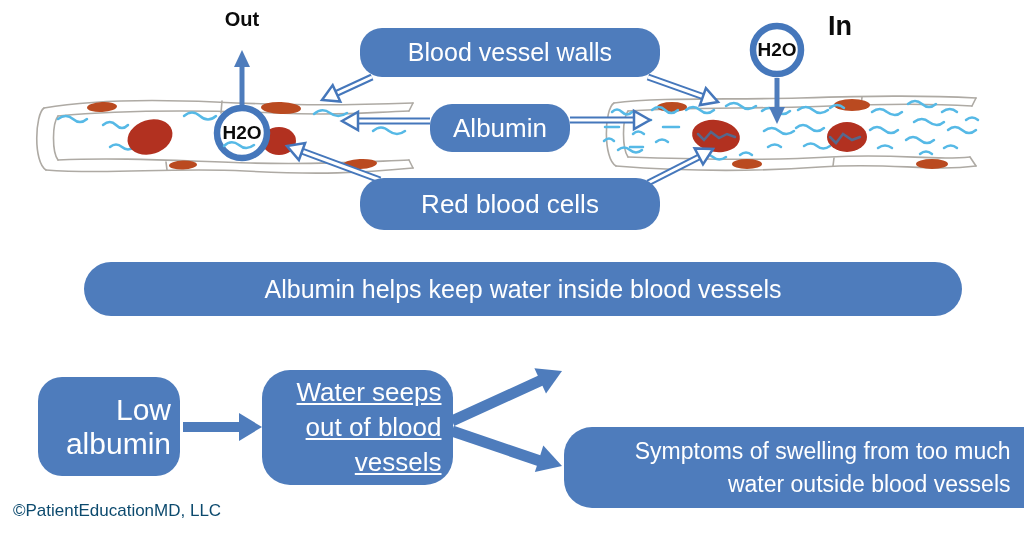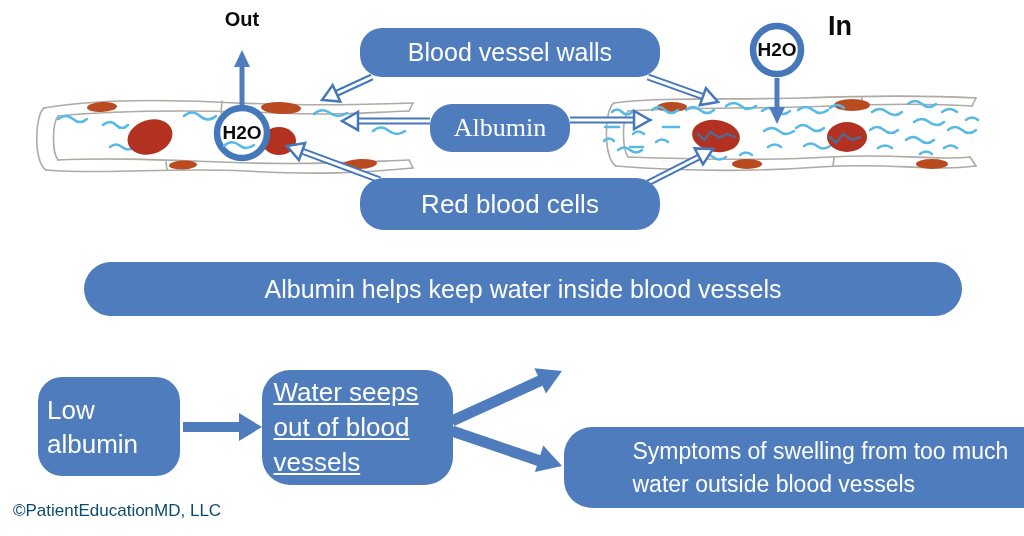--- a/index.html
+++ b/index.html
@@ -22,28 +22,28 @@
   .heading{
     position:absolute;color:var(--heading-text);font-weight:bold;
     text-align:center;white-space:nowrap;
   }
   .h2o{
     position:absolute;color:var(--heading-text);font-weight:bold;
     font-size:19px;text-align:center;line-height:26px;
   }
   .bluebox{
     position:absolute;background:var(--box-blue);color:var(--label-text);
-    display:flex;align-items:center;justify-content:center;text-align:left;
+    display:flex;align-items:center;justify-content:center;text-align:right;
   }
   .bluebox span{display:block;}
   #box-walls      {left:360px;top:28px; width:300px;height:49px; border-radius:22px;font-size:25px;}
-  #box-albumin    {left:430px;top:104px;width:140px;height:48px; border-radius:22px;font-size:26px;font-family:Liberation Serif, serif;}
+  #box-albumin    {left:430px;top:104px;width:140px;height:48px; border-radius:22px;font-size:26px;}
   #box-rbc        {left:360px;top:178px;width:300px;height:52px; border-radius:24px;font-size:26px;}
   #box-message    {left:84px; top:262px;width:878px;height:54px; border-radius:27px;font-size:25px;}
-  #box-low-albumin{left:38px; top:377px;width:142px;height:99px; border-radius:24px;font-size:26px;line-height:34px;}
+  #box-low-albumin{left:38px; top:377px;width:142px;height:99px; border-radius:24px;font-size:30px;line-height:34px;}
   #box-water-seeps{left:262px;top:370px;width:191px;height:115px;border-radius:28px;font-size:26px;line-height:35px;}
   #box-volume     {left:564px;top:338px;width:416px;height:54px; border-radius:26px;font-size:25px;}
   #box-swelling   {left:564px;top:427px;width:515px;height:81px; border-radius:28px;font-size:23px;line-height:33px;}
   #box-low-albumin span{max-width:124px;}
   #box-water-seeps span{max-width:168px;text-decoration:underline;}
   #box-swelling span{max-width:378px;}
   #out-label{left:200px;top:8px; width:84px;font-size:20px;}
   #in-label {left:816px;top:11px;width:48px;font-size:27px;}
   #h2o-left {left:214px;top:120px;width:56px;}
   #h2o-right{left:749px;top:37px; width:56px;}

